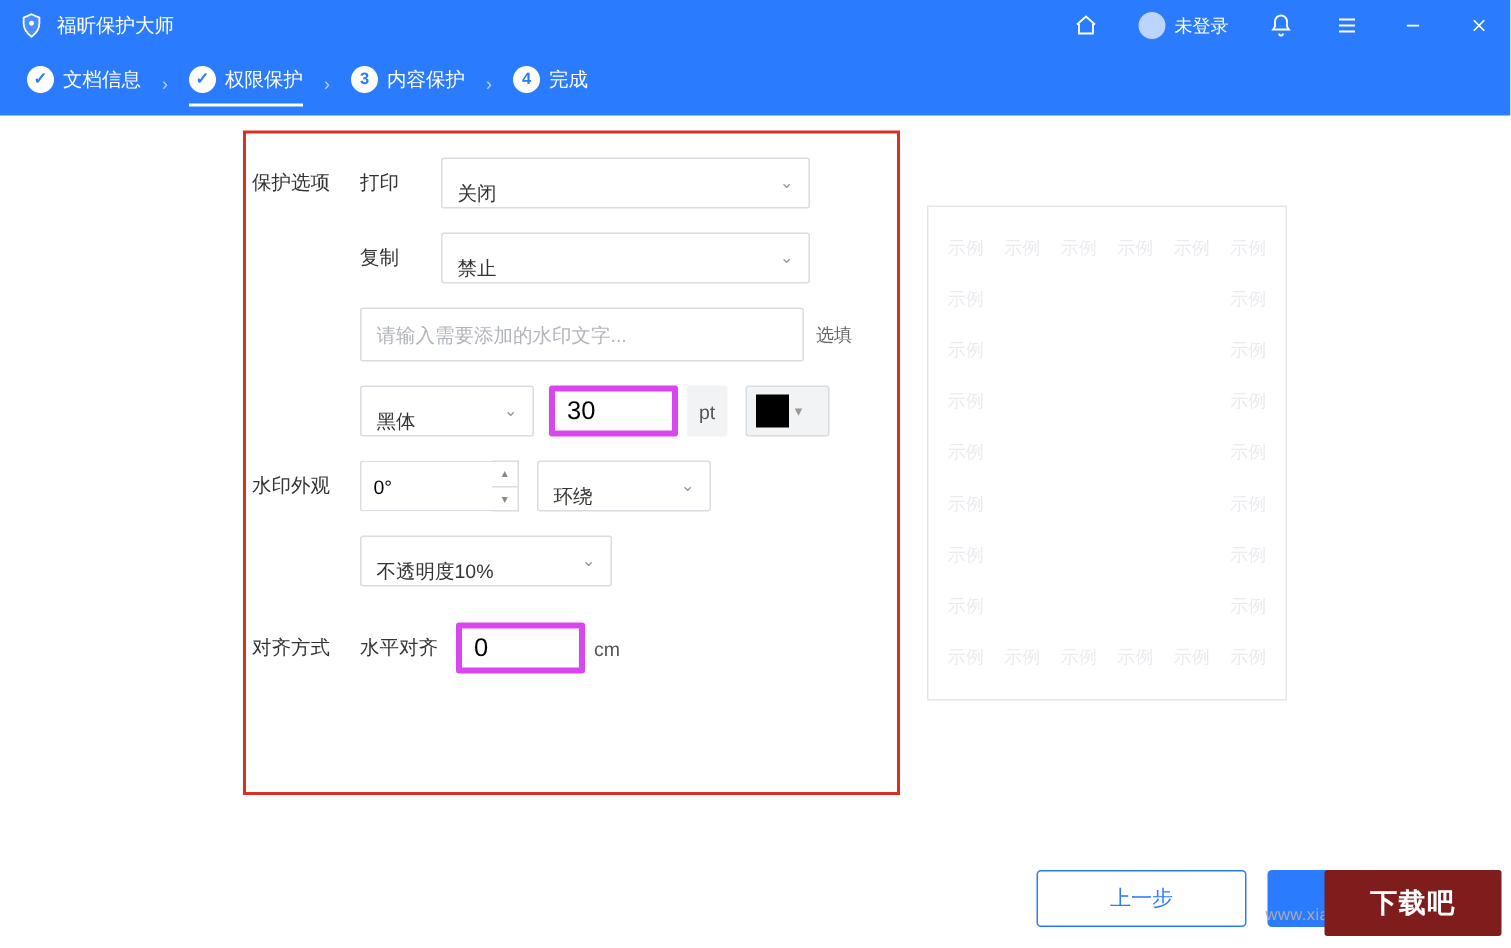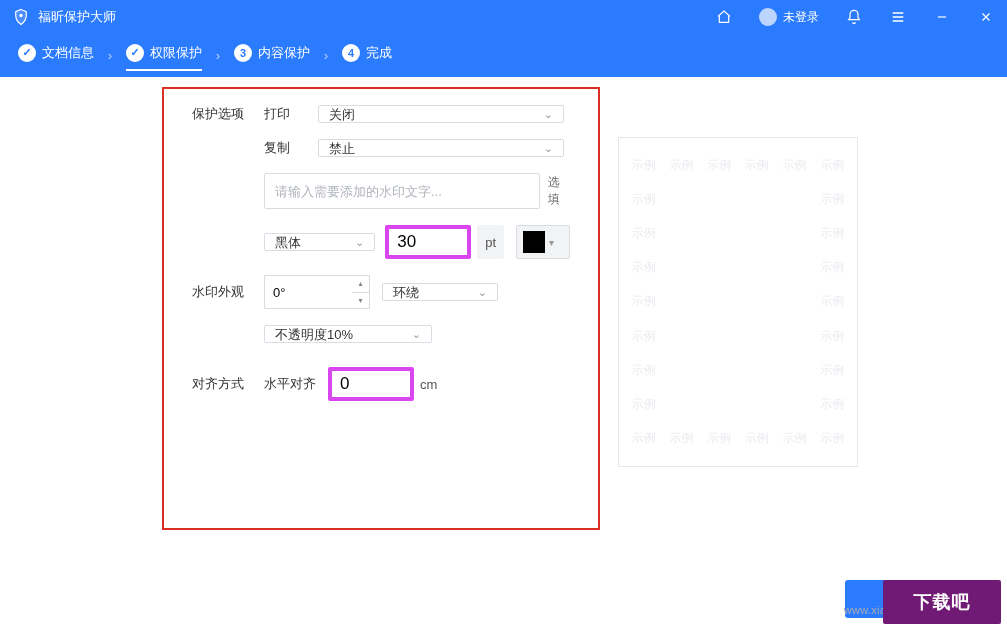--- a/index.html
+++ b/index.html
@@ -16,26 +16,26 @@
     .stepbar { height: 43px; background: #2b7bff; display: flex; align-items: center; padding: 0 18px; gap: 14px; color: #fff; font-size: 13px; }
     .step-item { display: flex; align-items: center; gap: 6px; padding-bottom: 6px; position: relative; }
     .step-item.active { }
     .step-item.active::after { content:""; position:absolute; left:0; right:0; bottom:-3px; height:2px; background:#fff; }
     .step-circle { width: 18px; height: 18px; border-radius: 50%; background: #fff; color:#2b7bff; font-size: 11px; display:flex; align-items:center; justify-content:center; font-weight:bold; }
     .step-circle.check { background:#fff; color:#2b7bff; }
     .step-sep { color: rgba(255,255,255,.7); font-size: 12px; }
     
     .content { position: relative; height: 470px; }
     
-    .form-panel { position: absolute; left: 162px; top: 10px; width: 438px; height: 443px; border: 2px solid #d93025; padding: 16px 28px; }
+    .form-panel { position: absolute; left: 162px; top: 10px; width: 438px; height: 443px; border: 2px solid #d93025; padding: 16px 4px; }
     .form-row { display: flex; align-items: center; margin-bottom: 16px; }
     .row-label { width: 72px; font-size: 13px; color: #333; flex-shrink:0; }
     .sub-label { width: 54px; font-size: 13px; color: #333; flex-shrink:0; }
     
-    .select { border: 1px solid #d8dce3; height: 18px; border-radius: 2px; background:#fff; display:flex; align-items:flex-start; padding: 0 10px; font-size: 13px; color:#333; position:relative; cursor:pointer; }
+    .select { border: 1px solid #d8dce3; height: 34px; border-radius: 2px; background:#fff; display:flex; align-items:flex-end; padding: 0 10px; font-size: 13px; color:#333; position:relative; cursor:pointer; }
     .select .chev { position:absolute; right:10px; top:50%; transform:translateY(-50%); color:#999; font-size:11px; }
     .select.w240 { width: 246px; }
     .select.w120 { width: 116px; }
     .select.w170 { width: 168px; }
     
     .text-input { border: 1px solid #d8dce3; height: 36px; border-radius:2px; padding: 0 10px; font-size: 13px; width: 296px; outline:none; }
     .text-input::placeholder { color: #b0b4bc; }
     .optional-txt { font-size: 12px; color:#666; margin-left: 8px; }
     
     .toggle { width: 34px; height: 18px; border-radius: 9px; background: #2b7bff; position:relative; cursor:pointer; }
@@ -56,21 +56,21 @@
     
     .preview { position:absolute; left:618px; top:60px; width:240px; height:330px; border:1px solid #e4e6ea; padding:10px 6px; display:grid; grid-template-columns: repeat(6,1fr); grid-template-rows: repeat(9,1fr); }
     .wm { font-size:12px; color:#e9ebef; display:flex; align-items:center; justify-content:center; }
     
     .footer { position:absolute; bottom:14px; right:22px; display:flex; gap:14px; }
     .btn { width:140px; height:38px; border-radius:3px; font-size:14px; display:flex; align-items:center; justify-content:center; cursor:pointer; }
     .btn-outline { border:1px solid #2b7bff; color:#2b7bff; background:#fff; }
     .btn-primary { background:#2b7bff; color:#fff; }
     
     .site-watermark { position:absolute; right:68px; bottom:16px; font-size:11px; color:#a8abb3; letter-spacing:.3px; }
-    .site-badge { position:absolute; right:6px; bottom:8px; width:118px; height:44px; background:#701a75; color:#fff; display:flex; align-items:center; justify-content:center; font-size:18px; font-weight:900; letter-spacing:1px; border-radius:2px; }
+    .site-badge { position:absolute; right:6px; bottom:8px; width:118px; height:44px; background:#7f1d1d; color:#fff; display:flex; align-items:center; justify-content:center; font-size:18px; font-weight:900; letter-spacing:1px; border-radius:2px; }
     .shield-icon svg{display:block}
   </style>
 </head>
 <body>
 
 <div class="titlebar">
   <div class="titlebar-left">
     <span class="shield-icon">
       <svg width="18" height="18" viewBox="0 0 24 24" fill="none">
           <path d="M12 2l7 3v5c0 5-3 9-7 12-4-3-7-7-7-12V5l7-3z" stroke="#fff" stroke-width="1.6" fill="rgba(255,255,255,.15)"></path>
@@ -259,17 +259,18 @@
       <div class="wm">示例</div>
       <div class="wm">示例</div>
       <div class="wm">示例</div>
       <div class="wm">示例</div>
       <div class="wm">示例</div>
       <div class="wm">示例</div>
     </div>
 </div>
 
 <div class="footer">
+  <div class="btn btn-outline">上一步</div>
   <div class="btn btn-primary">下一步</div>
 </div>
 
 <div class="site-watermark">www.xiazaiba.com</div>
 <div class="site-badge">下载吧</div>
 
 </body></html>

